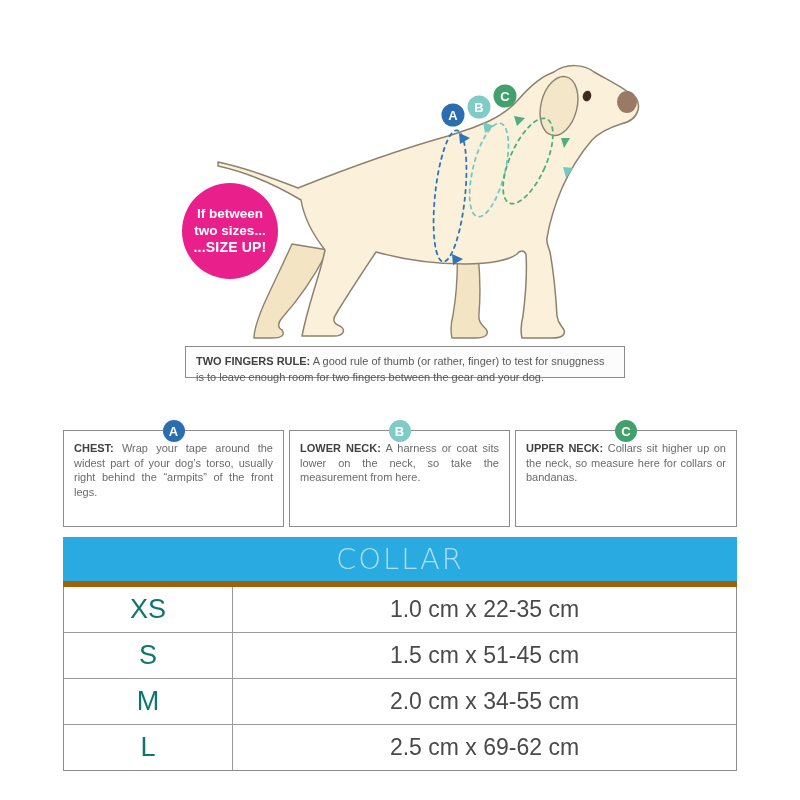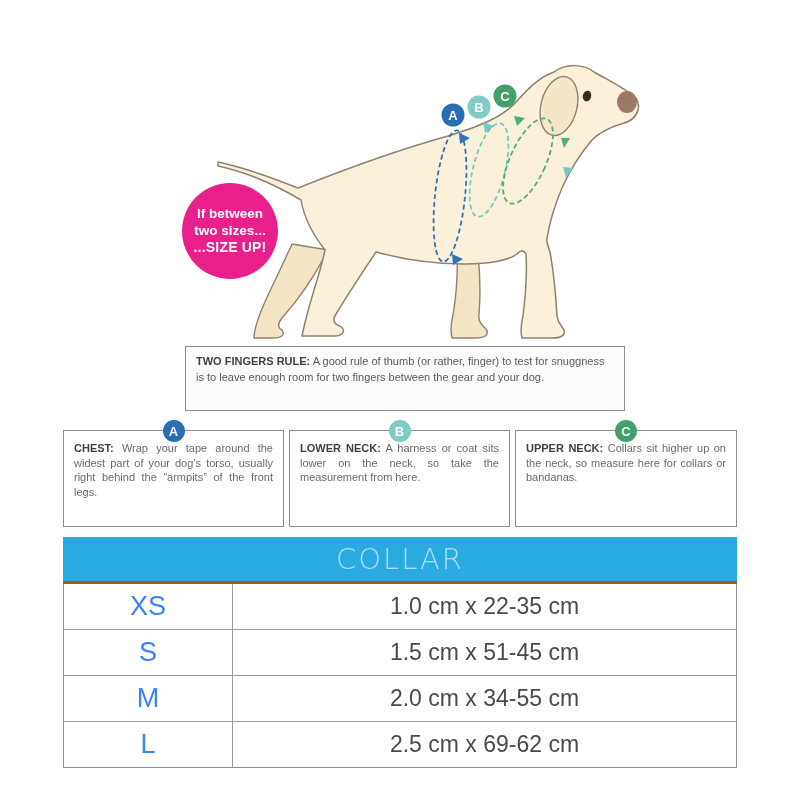--- a/index.html
+++ b/index.html
@@ -10,48 +10,48 @@
   .dog-svg{position:absolute;left:180px;top:38px;width:500px;height:310px;}
 
   
   .size-up{position:absolute;left:182px;top:183px;width:96px;height:96px;border-radius:50%;
     background:#E91F8C;color:#fff;display:flex;flex-direction:column;align-items:center;
     justify-content:center;text-align:center;line-height:1.28;z-index:5;}
   .size-up .l1,.size-up .l2{font-size:13.5px;font-weight:700;}
   .size-up .l3{font-size:14px;font-weight:800;letter-spacing:.2px;}
 
   
-  .rule-box{position:absolute;left:185px;top:346px;width:440px;height:65px;box-sizing:border-box;
+  .rule-box{position:absolute;left:185px;top:346px;width:440px;height:32px;box-sizing:border-box;
     border:1px solid #8c8c8c;background:#fcfcfc;padding:7px 10px;font-size:11px;line-height:1.45;
     color:#58595B;}
   .rule-box .rlabel{font-weight:700;color:#414042;}
 
   
   .guide-box{position:absolute;top:430px;height:97px;width:221px;box-sizing:border-box;
     border:1px solid #8c8c8c;background:#ffffff;}
   .guide-box .badge{position:absolute;top:-11px;left:50%;transform:translateX(-50%);
     width:22px;height:22px;border-radius:50%;color:#fff;font-size:13px;font-weight:700;
     display:flex;align-items:center;justify-content:center;}
   .badge-a{background:#2A6DB0;} .badge-b{background:#7FCCC6;} .badge-c{background:#43A06C;}
   .guide-box .gtext{padding:10px 10px 8px 10px;font-size:11px;line-height:1.34;color:#6A6B6D;
     text-align:justify;}
   .guide-box .glabel{font-weight:700;color:#414042;}
   #guide-a{left:63px;} #guide-b{left:289px;} #guide-c{left:515px;width:222px;}
 
   
   .size-table{position:absolute;left:63px;top:537px;width:674px;}
-  .table-header{height:44px;background:#29ABE2;border-bottom:3px solid #a16207;
+  .table-header{height:44px;background:#29ABE2;border-bottom:6px solid #a16207;
     display:flex;align-items:center;justify-content:center;}
   .table-header .htext{font-family:"DejaVu Sans", sans-serif;font-weight:200;font-size:29px;
     color:rgba(255,255,255,.62);letter-spacing:2px;}
   .table-body{border:1px solid #8c8c8c;border-top:none;box-sizing:border-box;}
   .trow{display:flex;height:45px;border-top:1px solid #9b9b9b;}
   .trow:first-child{border-top:none;}
   .cell-size{width:169px;box-sizing:border-box;border-right:1px solid #9b9b9b;display:flex;
-    align-items:center;justify-content:center;font-size:27px;color:#3b82f6;font-weight:300;}
+    align-items:center;justify-content:center;font-size:27px;color:#0f766e;font-weight:300;}
   .cell-val{flex:1;display:flex;align-items:center;justify-content:center;font-size:23px;
     color:#4A4A4B;}
 </style>
 </head>
 <body>
 
 <div class="stage">
 
   <svg class="dog-svg" viewBox="0 0 500 310">
 

